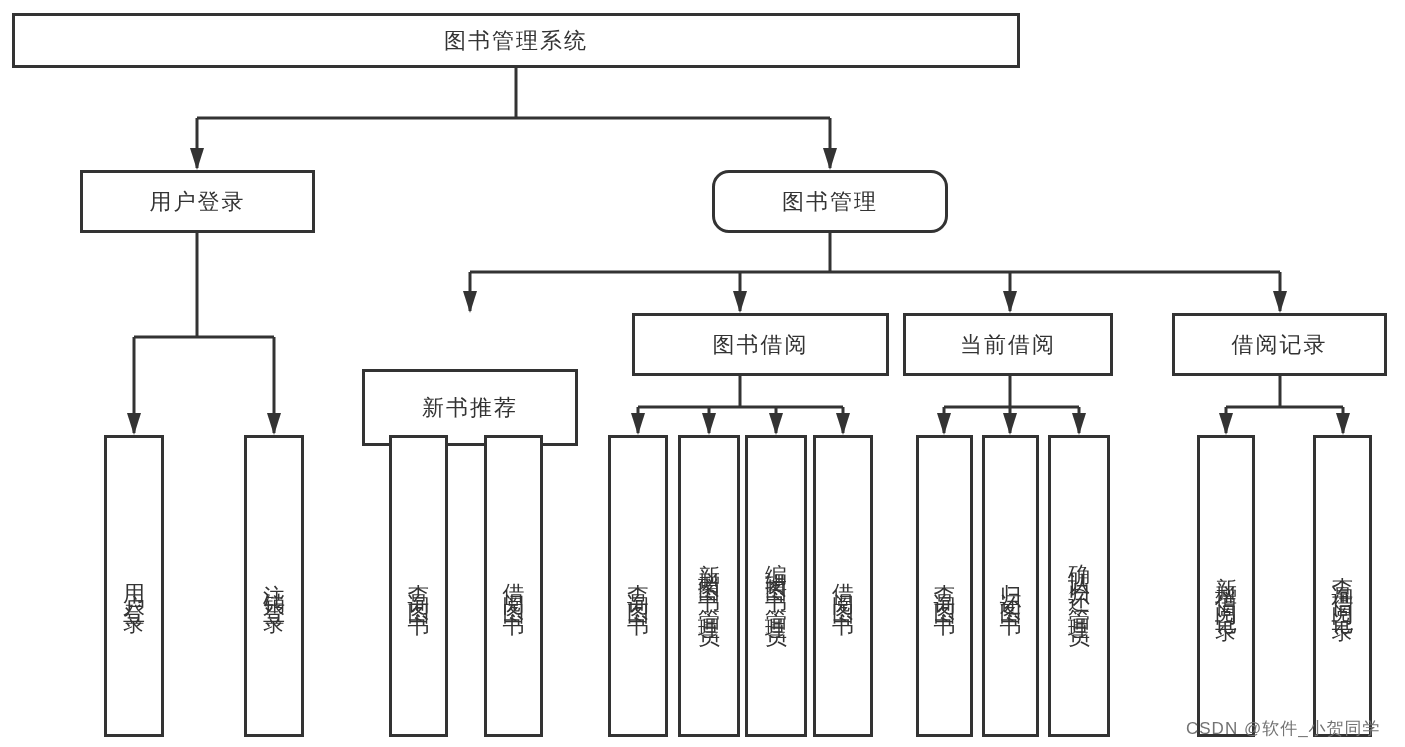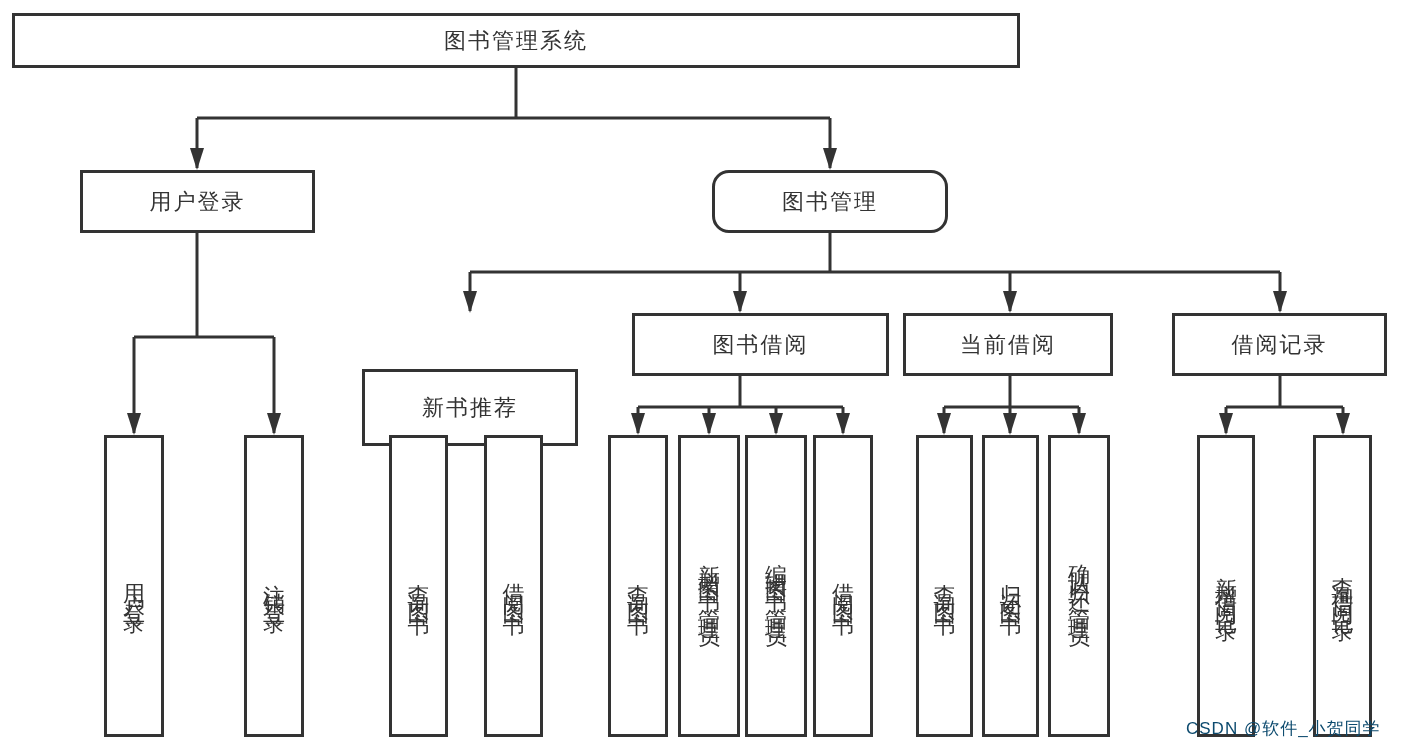--- a/index.html
+++ b/index.html
@@ -37,21 +37,21 @@
     line-height: 1;
   }
   .node.leaf.long span {
     letter-spacing: 9px;
   }
   #watermark {
     position: absolute;
     left: 1186px; top: 717px;
     font-size: 17px;
     letter-spacing: 1px;
-    color: #0c4a6e;
+    color: #737373;
     white-space: nowrap;
     z-index: 5;
   }
 </style>
 </head>
 <body>
 
 <div id="stage">
 
   <svg id="wires" viewBox="0 0 1405 747" xmlns="http://www.w3.org/2000/svg">

